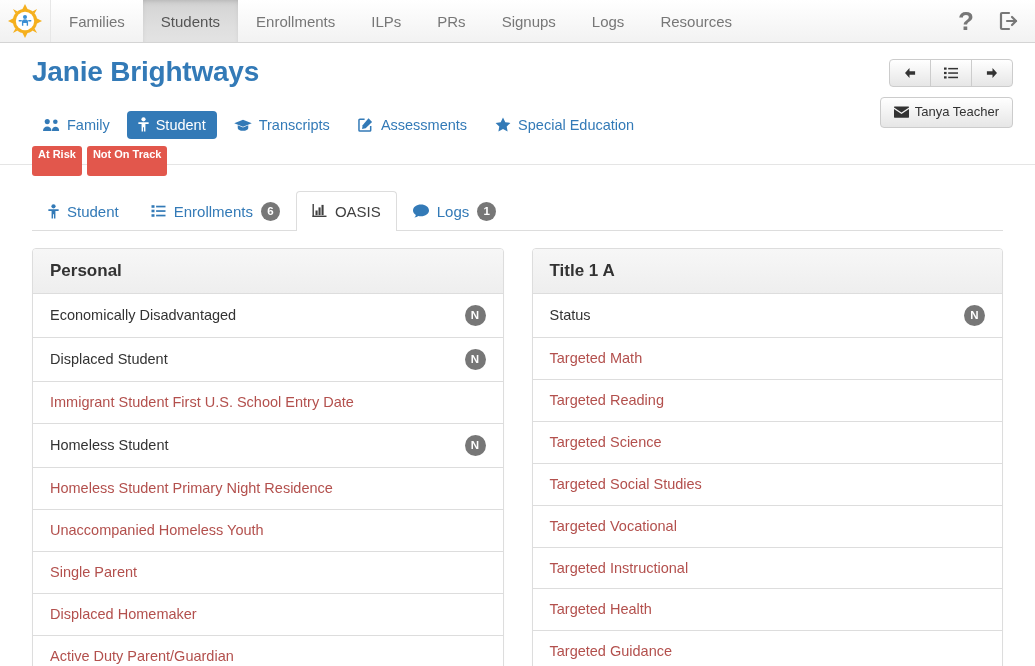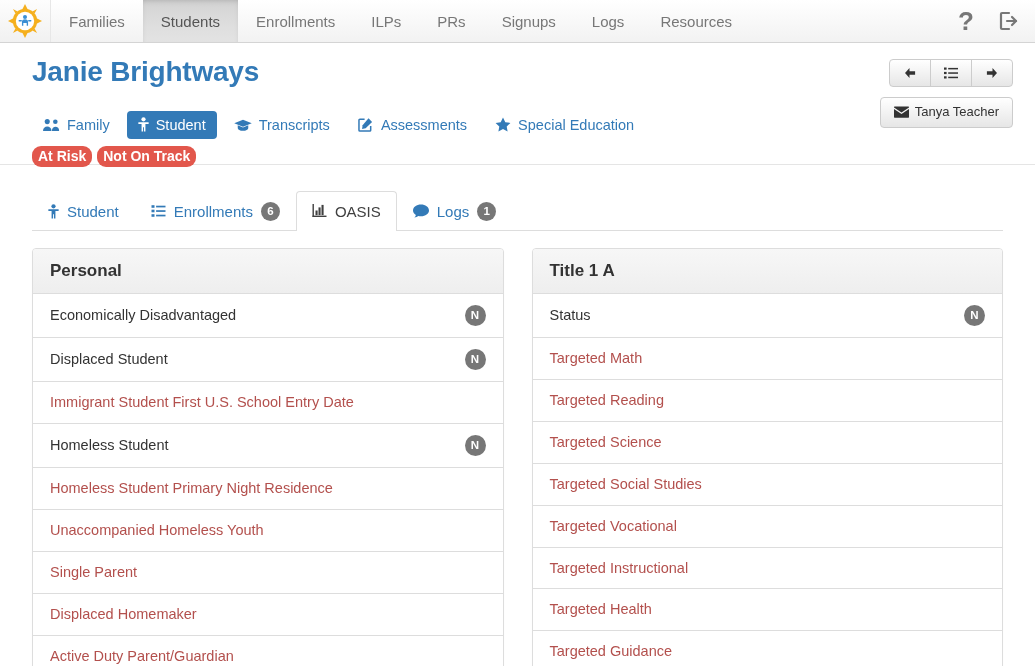--- a/index.html
+++ b/index.html
@@ -86,24 +86,24 @@
     background: #337ab7;
     color: #ffffff;
   }
   .pill svg { display: block; flex: 0 0 auto; }
 
   .badge-row { display: flex; gap: 5px; }
   .flag-badge {
     display: inline-block;
     background: #e2574c;
     color: #ffffff;
-    font-size: 14px;
+    font-size: 11px;
     font-weight: bold;
-    padding: 3px 6px 4px 6px;
-    border-radius: 9px;
+    padding: 3px 6px 16px 6px;
+    border-radius: 3px;
     line-height: 1;
     cursor: pointer;
   }
 
   .header-controls {
     position: absolute;
     top: 16px; right: 22px;
     display: flex; flex-direction: column; align-items: flex-end; gap: 10px;
   }
   .btn-group { display: flex; }

